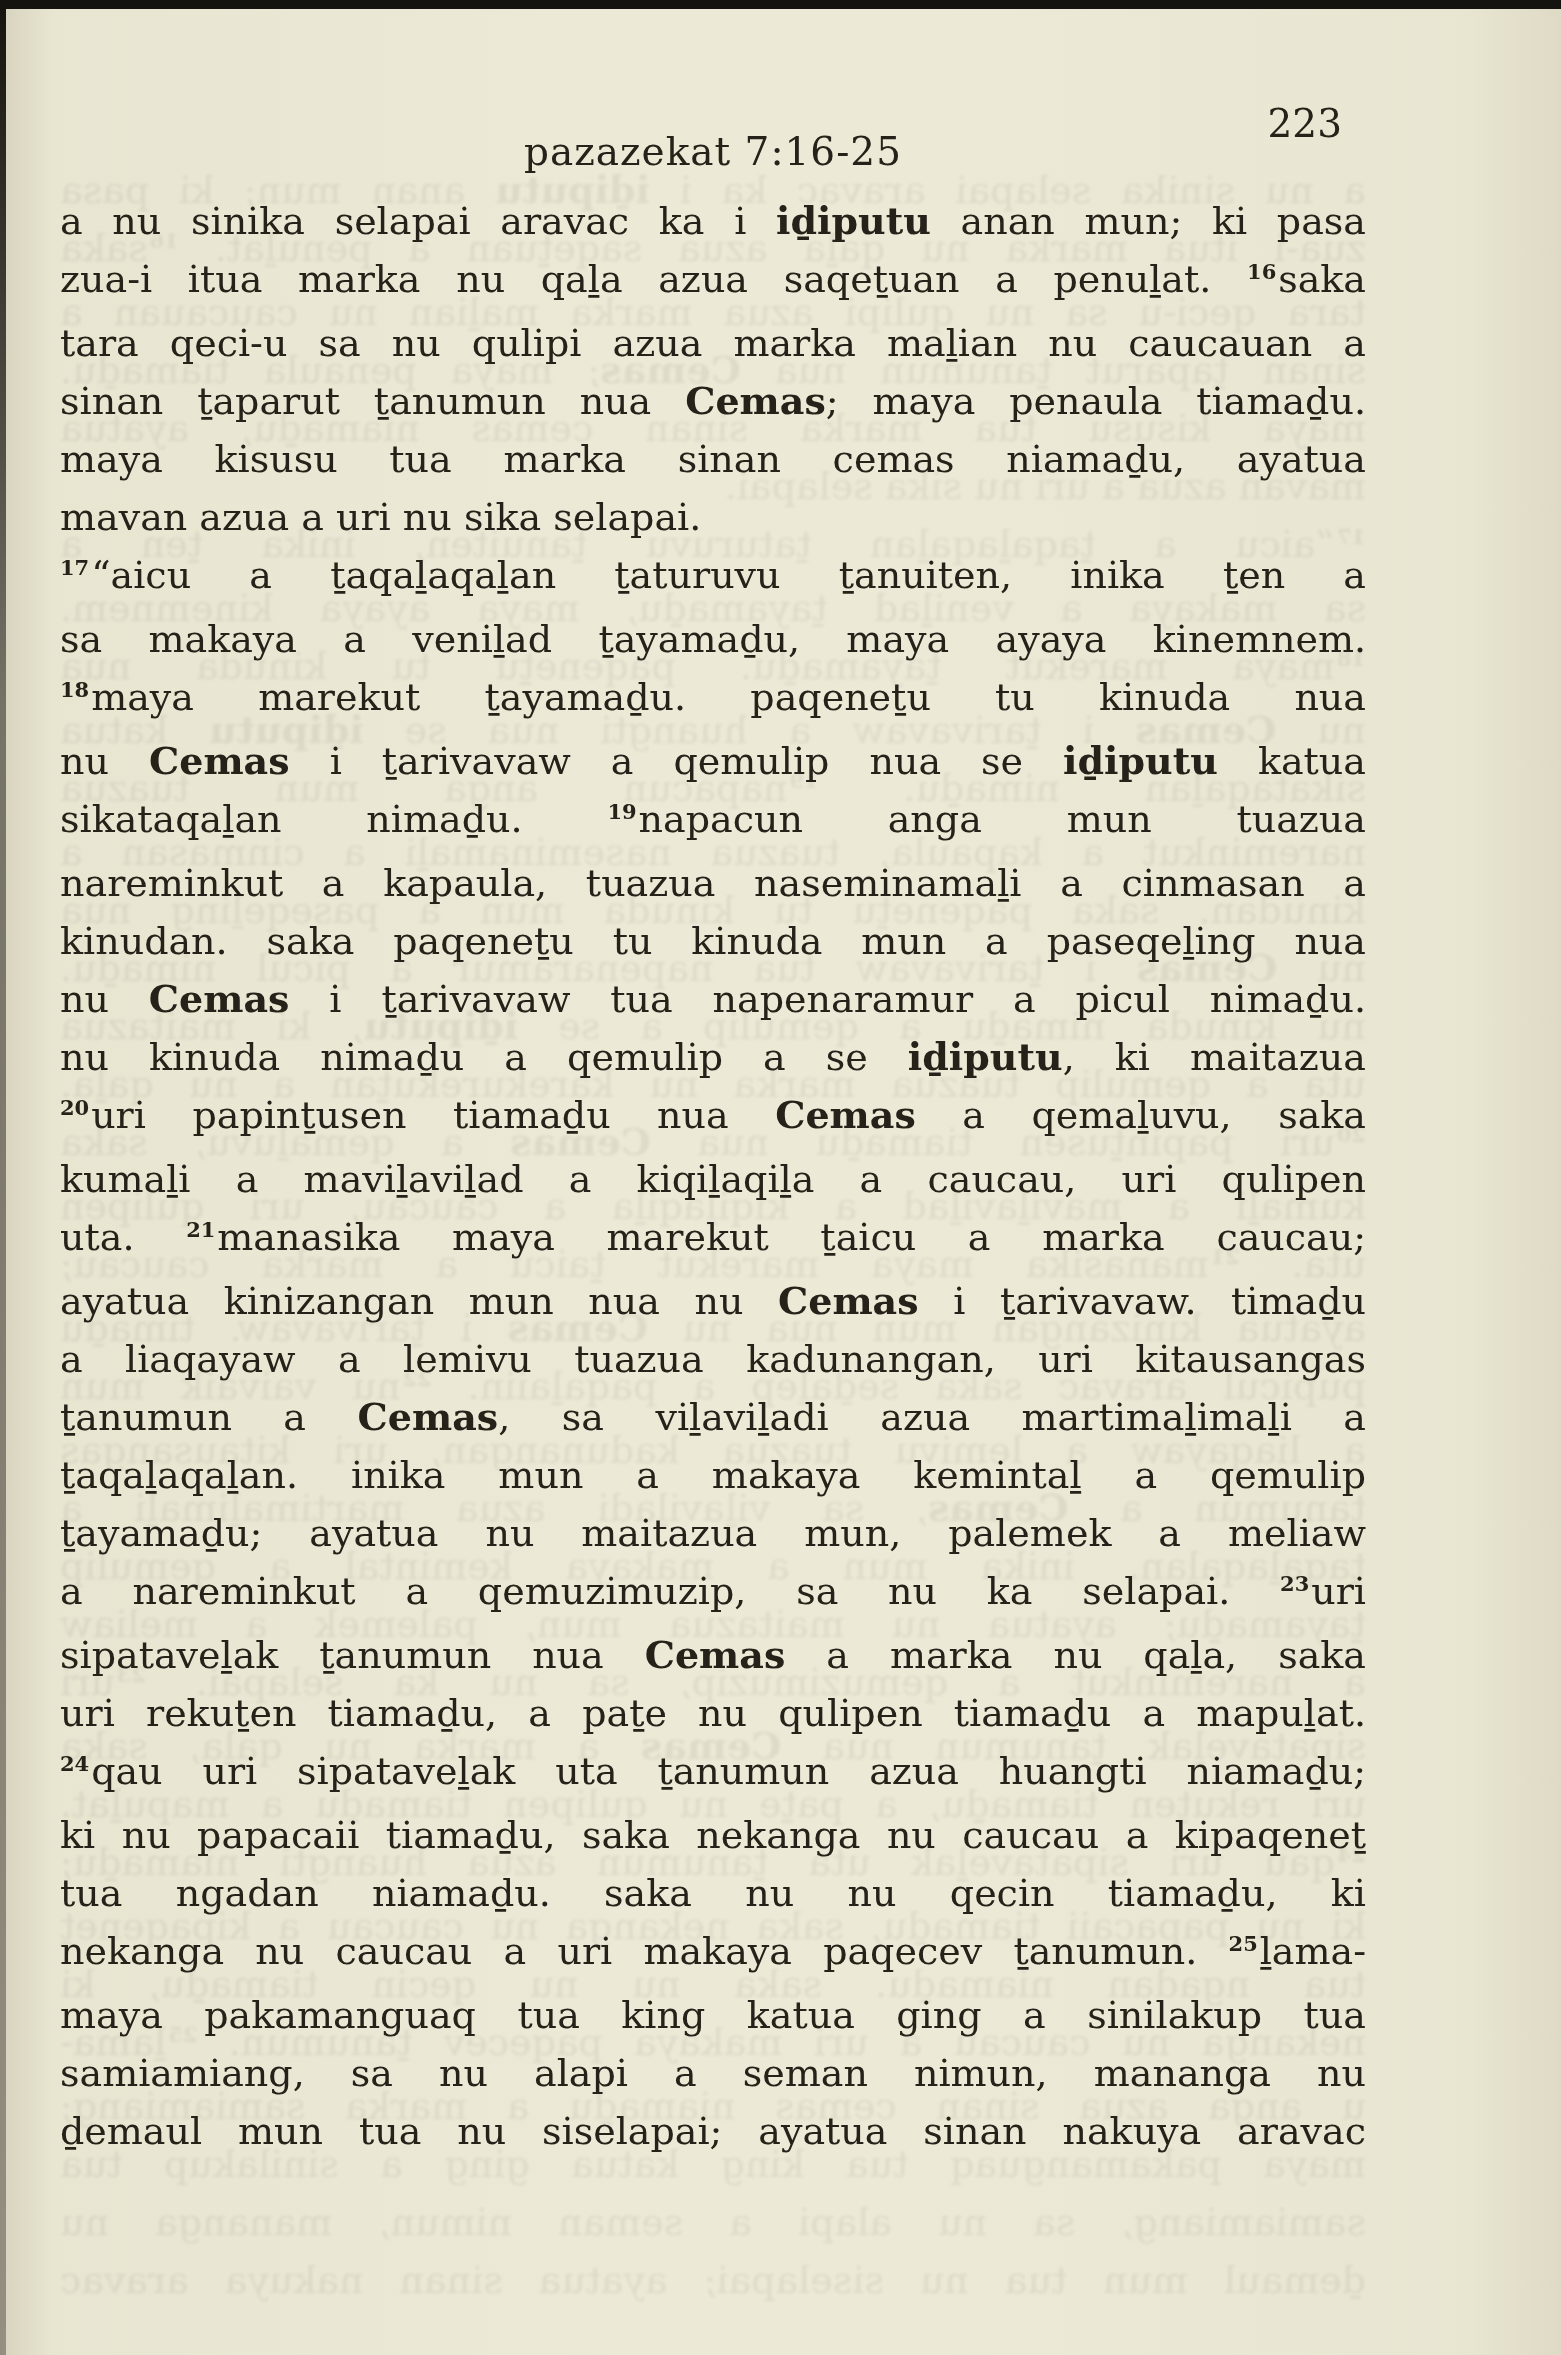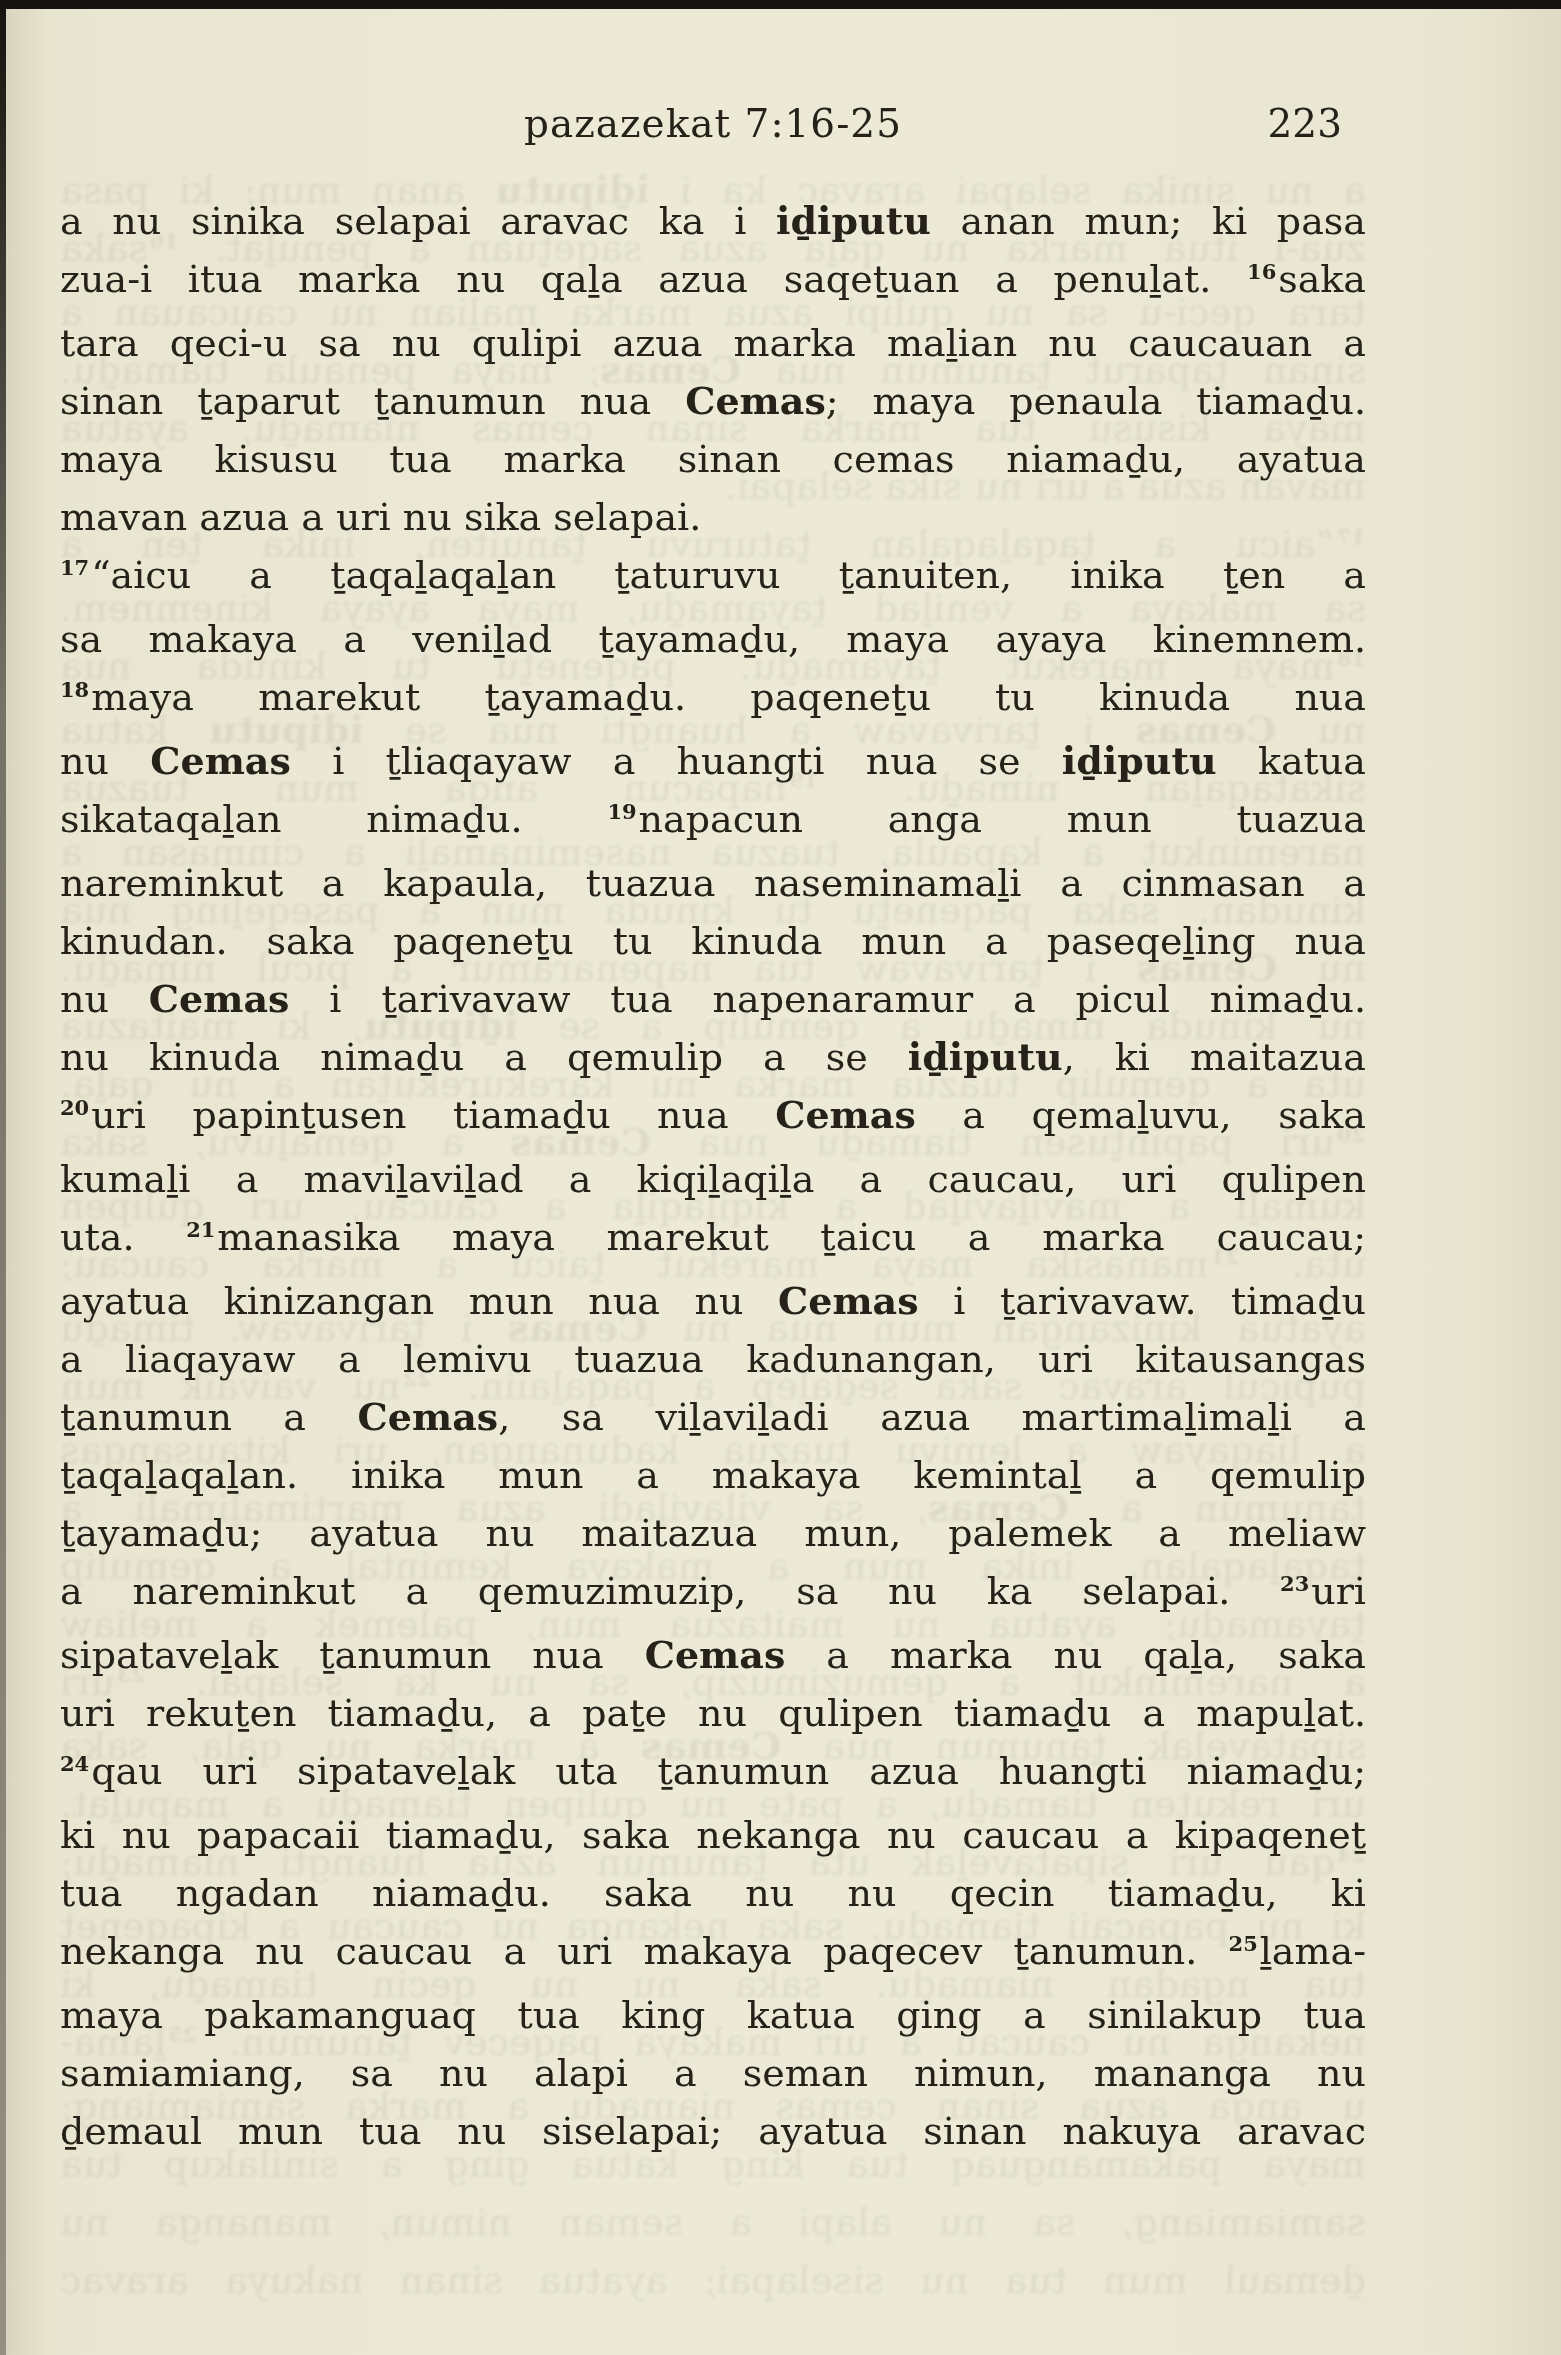--- a/index.html
+++ b/index.html
@@ -23,21 +23,21 @@
   }
   .page::after {
     content: ""; position: absolute; top: 0; left: 0; width: 5.8px; height: 100%;
     background: linear-gradient(#15130f, rgba(21,19,15,.5) 30%, rgba(21,19,15,.35));
     z-index: 6;
   }
   .header {
     position: absolute; top: 101px; left: 60px; width: 1306px; height: 54px;
     font-size: 39px; z-index: 3;
   }
-  .running-title { position: absolute; left: 50%; transform: translateX(-50%); letter-spacing: 1px; white-space: nowrap; }
+  .running-title { position: absolute; left: 50%; transform: translateX(-50%); letter-spacing: 1px; white-space: nowrap; margin-top: 28px; }
   .page-number  { position: absolute; right: 24px; }
   .body-text {
     position: absolute; top: 192px; left: 60px; width: 1306px;
     font-size: 38px; z-index: 3;
   }
   .line {
     min-height: 58px; line-height: 58px;
     text-align: justify;
     text-align-last: justify;
   }
@@ -106,21 +106,21 @@
   <div class="body-text">
       <div class="line"><span>a nu sinika selapai aravac ka i </span><b>iḏiputu</b><span> anan mun; ki pasa</span></div>
       <div class="line"><span>zua-i itua marka nu qaḻa azua saqeṯuan a penuḻat. </span><span class="vnum">16</span><span>saka</span></div>
       <div class="line"><span>tara qeci-u sa nu qulipi azua marka maḻian nu caucauan a</span></div>
       <div class="line"><span>sinan ṯaparut ṯanumun nua </span><b>Cemas</b><span>; maya penaula tiamaḏu.</span></div>
       <div class="line"><span>maya kisusu tua marka sinan cemas niamaḏu, ayatua</span></div>
       <div class="line para-end"><span>mavan azua a uri nu sika selapai.</span></div>
       <div class="line"><span class="vnum">17</span><span>“aicu a ṯaqaḻaqaḻan ṯaturuvu ṯanuiten, inika ṯen a</span></div>
       <div class="line"><span>sa makaya a veniḻad ṯayamaḏu, maya ayaya kinemnem.</span></div>
       <div class="line"><span class="vnum">18</span><span>maya marekut ṯayamaḏu. paqeneṯu tu kinuda nua</span></div>
-      <div class="line"><span>nu </span><b>Cemas</b><span> i ṯliaqayaw a huangti nua se </span><b>iḏiputu</b><span> katua</span></div>
+      <div class="line"><span>nu </span><b>Cemas</b><span> i ṯarivavaw a qemulip nua se </span><b>iḏiputu</b><span> katua</span></div>
       <div class="line"><span>sikataqaḻan nimaḏu. </span><span class="vnum">19</span><span>napacun anga mun tuazua</span></div>
       <div class="line"><span>nareminkut a kapaula, tuazua naseminamaḻi a cinmasan a</span></div>
       <div class="line"><span>kinudan. saka paqeneṯu tu kinuda mun a paseqeḻing nua</span></div>
       <div class="line"><span>nu </span><b>Cemas</b><span> i ṯarivavaw tua napenaramur a picul nimaḏu.</span></div>
       <div class="line"><span>nu kinuda nimaḏu a qemulip a se </span><b>iḏiputu</b><span>, ki maitazua</span></div>
       <div class="line"><span class="vnum">20</span><span>uri papinṯusen tiamaḏu nua </span><b>Cemas</b><span> a qemaḻuvu, saka</span></div>
       <div class="line"><span>kumaḻi a maviḻaviḻad a kiqiḻaqiḻa a caucau, uri qulipen</span></div>
       <div class="line"><span>uta. </span><span class="vnum">21</span><span>manasika maya marekut ṯaicu a marka caucau;</span></div>
       <div class="line"><span>ayatua kinizangan mun nua nu </span><b>Cemas</b><span> i ṯarivavaw. timaḏu</span></div>
       <div class="line"><span>a liaqayaw a lemivu tuazua kadunangan, uri kitausangas</span></div>

